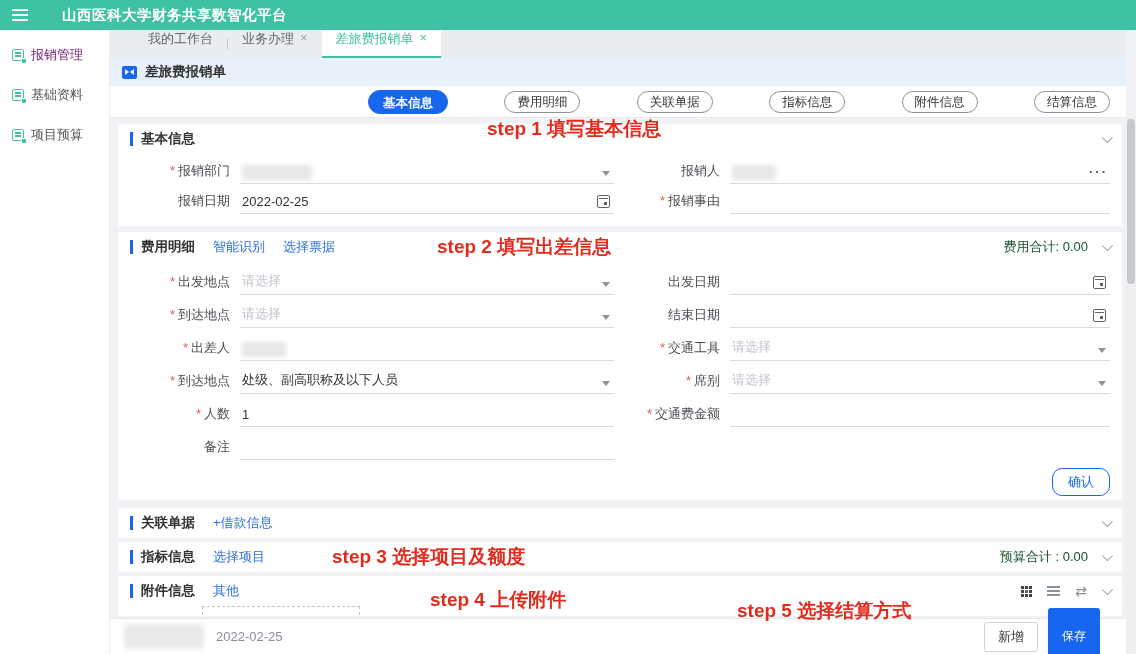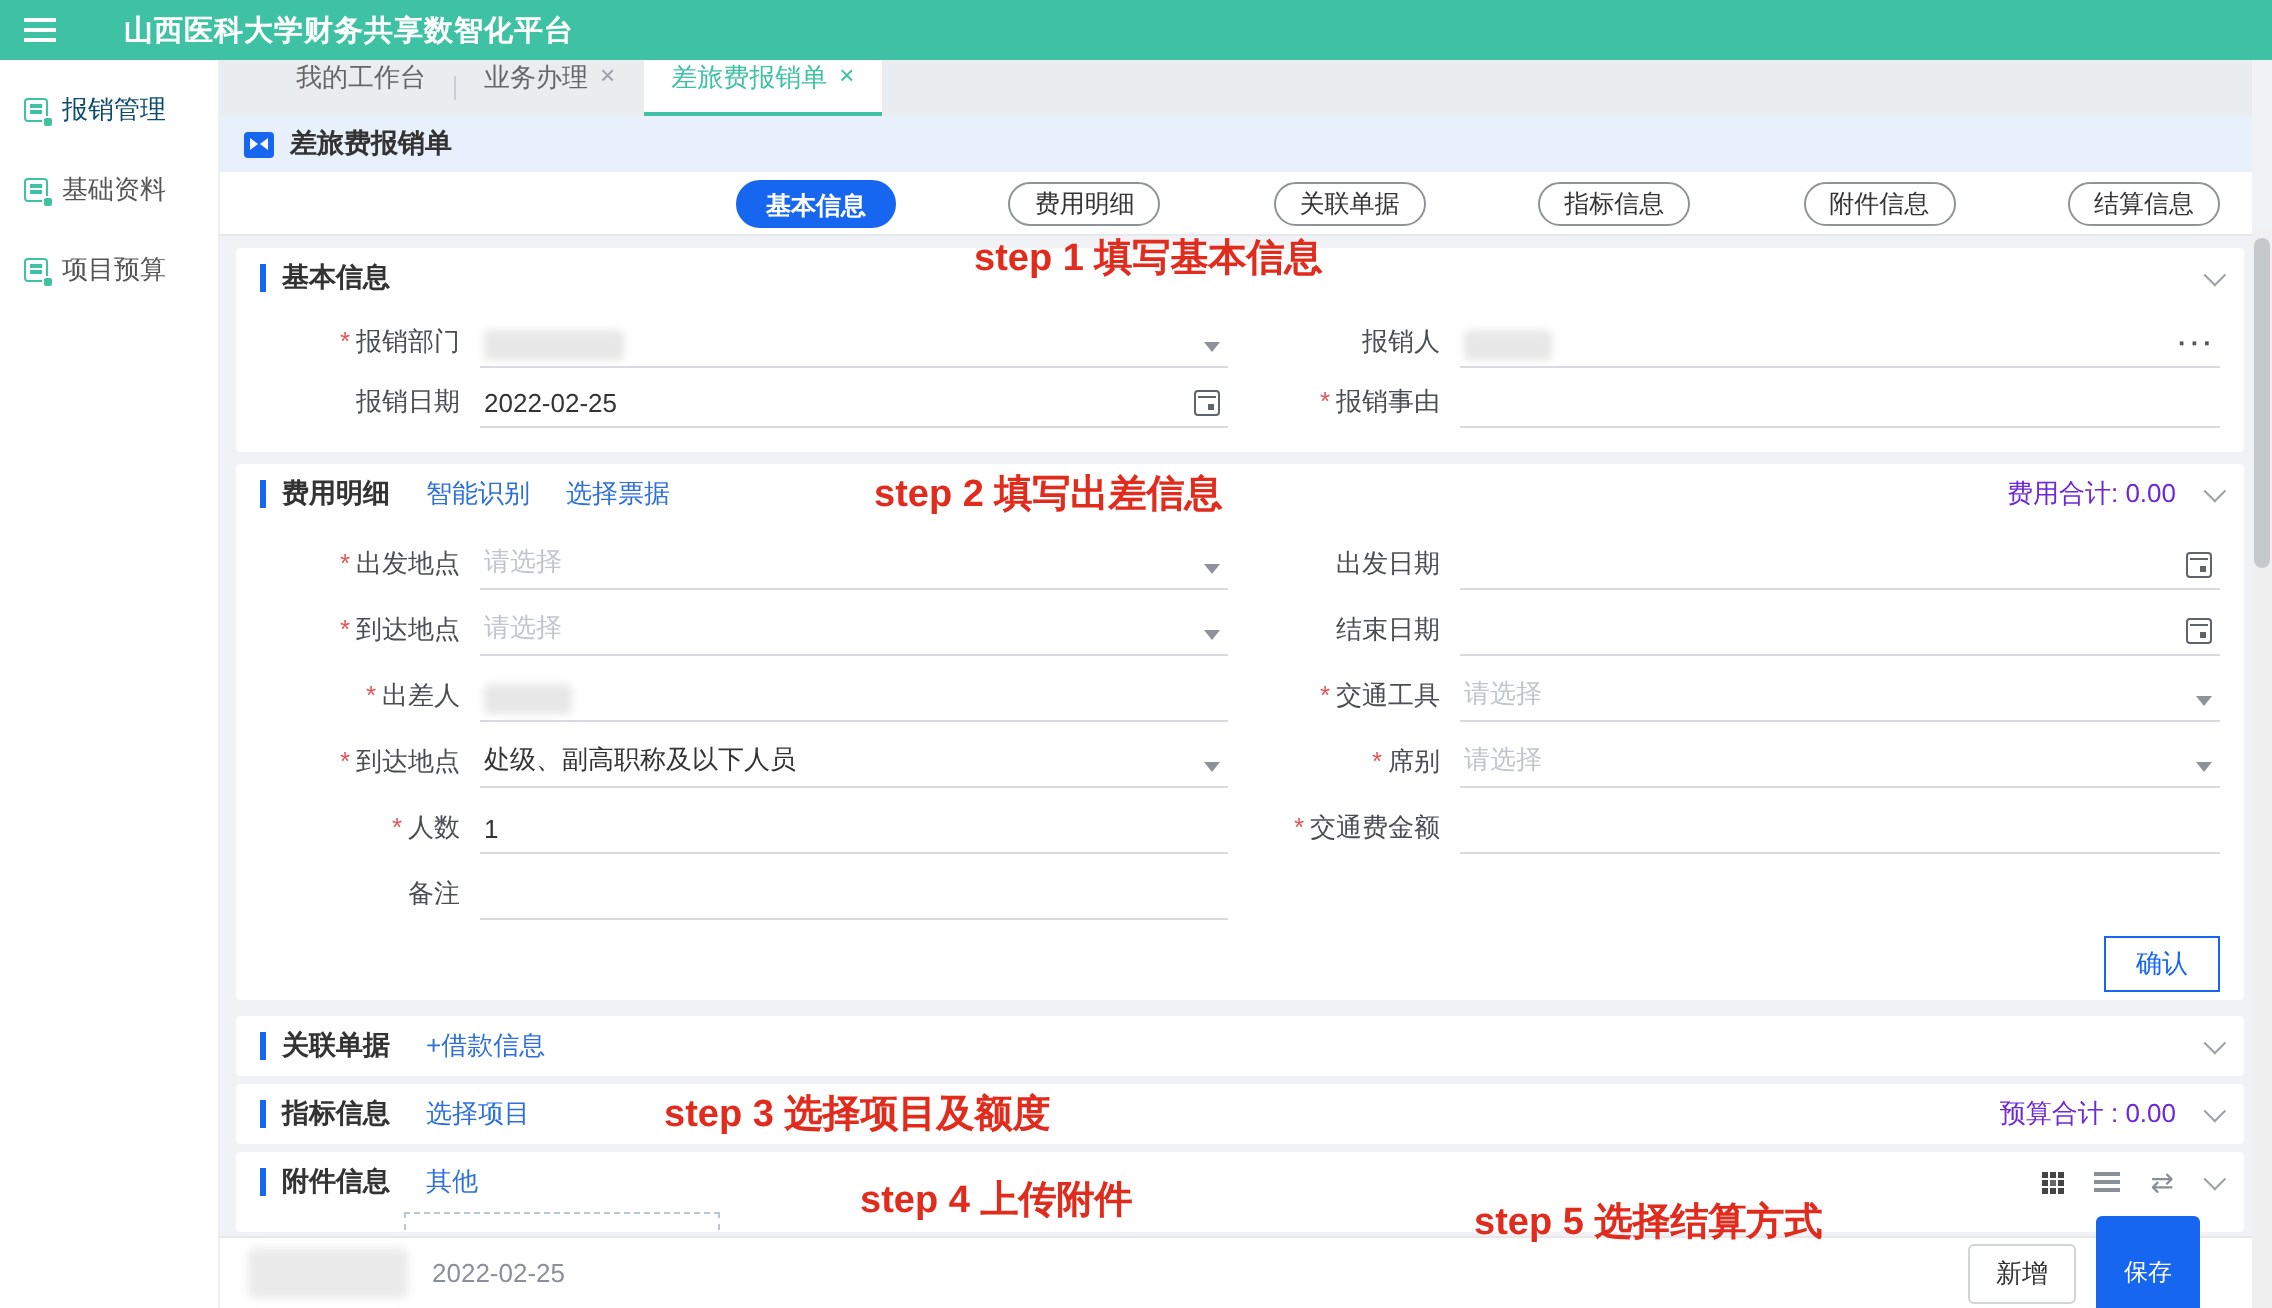--- a/index.html
+++ b/index.html
@@ -8,21 +8,21 @@
   .app { position:relative; width:1136px; height:654px; background:#f0f2f5; overflow:hidden; }
 
   
   .topbar { position:absolute; left:0; top:0; width:1136px; height:30px; background:#3fc2a4; display:flex; align-items:center; padding-left:12px; }
   .burger { width:16px; height:2px; background:#fff; box-shadow:0 5px 0 #fff, 0 10px 0 #fff; margin-top:-10px; }
   .app-title { color:#fff; font-size:14.5px; font-weight:bold; margin-left:34px; letter-spacing:0.5px; }
 
   
   .sidebar { position:absolute; left:0; top:30px; width:110px; height:624px; background:#fff; border-right:1px solid #eceef0; }
   .side-item { display:flex; align-items:center; gap:7px; padding:0 0 0 12px; height:30px; margin-top:10px; color:#555; cursor:pointer; }
-  .side-item.active { color:#0c4a6e; }
+  .side-item.active { color:#701a75; }
   .side-icon { width:12px; height:12px; border:1.5px solid #3fc2a4; border-radius:2px; position:relative; flex:none; }
   .side-icon::before { content:""; position:absolute; left:2px; right:2px; top:2px; height:1.5px; background:#3fc2a4; box-shadow:0 3px 0 #3fc2a4; }
   .side-icon::after { content:""; position:absolute; right:-3px; bottom:-3px; width:4px; height:4px; background:#3fc2a4; border-radius:1px; box-shadow:0 0 0 1px #fff; }
 
   
   .main { position:absolute; left:110px; top:30px; width:1016px; height:624px; background:#f0f2f5; }
 
   .tabbar { position:absolute; left:0; top:0; width:100%; height:28px; background:#eaedf0; display:flex; align-items:stretch; padding-left:24px; }
   .tab { display:flex; align-items:flex-start; gap:6px; padding:0 14px; color:#666; font-size:13px; cursor:pointer; }
   .tab .x { color:#9aa0a6; font-size:13px; }
@@ -48,21 +48,21 @@
   .card-expense  { height:268px; margin-bottom:8px; }
   .card-related  { height:30px;  margin-bottom:4px; }
   .card-indicator{ height:30px;  margin-bottom:4px; }
   .card-attach   { height:40px; overflow:hidden; }
 
   .sec-head { display:flex; align-items:center; height:30px; gap:8px; }
   .sec-bar { width:3px; height:14px; background:#1766f0; flex:none; }
   .sec-title { font-weight:bold; font-size:13.5px; color:#333; }
   .sec-link { color:#2d6fdd; font-size:13px; margin-left:10px; cursor:pointer; }
   .sec-right { margin-left:auto; display:flex; align-items:center; gap:14px; }
-  .sec-total { color:#6d28d9; font-size:13px; }
+  .sec-total { color:#14532d; font-size:13px; }
   .chev { width:8px; height:8px; border-right:1.6px solid #9aa0a6; border-bottom:1.6px solid #9aa0a6; transform:rotate(45deg) translateY(-2px); cursor:pointer; flex:none; }
 
   
   .frow { display:flex; align-items:flex-end; height:33px; }
   .card-basic .frow { height:30px; }
   .fcol { display:flex; align-items:flex-end; width:484px; flex:none; }
   .fcol.right { width:auto; flex:1; margin-left:24px; }
   .flabel { width:110px; flex:none; text-align:right; padding-right:10px; color:#4a4d52; padding-bottom:4px; white-space:nowrap; }
   .fcol.right .flabel { width:92px; }
   .req { color:#e05a5a; margin-right:3px; }
@@ -71,21 +71,21 @@
   .fval { color:#333; }
   .redacted { width:70px; height:15px; background:#e7e7e7; border-radius:2px; filter:blur(2px); margin-bottom:-1px; }
   .redacted.small { width:44px; }
   .arrow-down { position:absolute; right:4px; bottom:7px; width:0; height:0; border-left:4.5px solid transparent; border-right:4.5px solid transparent; border-top:5.5px solid #8f9399; cursor:pointer; }
   .cal-icon { position:absolute; right:4px; bottom:5px; width:13px; height:13px; border:1.5px solid #5f646b; border-radius:2px; cursor:pointer; }
   .cal-icon::before { content:""; position:absolute; left:1px; right:1px; top:2px; border-top:1.3px solid #5f646b; }
   .cal-icon::after { content:""; position:absolute; right:2px; bottom:2px; width:3.5px; height:3.5px; background:#5f646b; }
   .more-dots { position:absolute; right:2px; bottom:4px; color:#555; font-weight:bold; letter-spacing:2px; font-size:13px; cursor:pointer; }
 
   .confirm-row { display:flex; justify-content:flex-end; margin-top:8px; }
-  .btn-outline-blue { border:1px solid #1766f0; color:#1766f0; background:#fff; border-radius:0; padding:4px 15px; font-size:13px; cursor:pointer; }
+  .btn-outline-blue { border:1px solid #1766f0; color:#1766f0; background:#fff; border-radius:10px; padding:4px 15px; font-size:13px; cursor:pointer; }
 
   
   .attach-icons { margin-left:auto; display:flex; align-items:center; gap:15px; }
   .qr-icon { width:11px; height:11px; position:relative; }
   .qr-icon::before { content:""; position:absolute; width:3px; height:3px; background:#444;
     box-shadow:4px 0 #444, 8px 0 #444, 0 4px #444, 8px 4px #444, 0 8px #444, 4px 8px #444, 8px 8px #444, 4px 4px #666; }
   .list-icon { width:13px; height:2px; background:#8a9097; box-shadow:0 4px 0 #8a9097, 0 8px 0 #8a9097; margin-top:-8px; }
   .swap-icon { color:#8a9097; font-size:14px; line-height:1; }
   .upload-stub { margin-left:72px; width:158px; height:9px; border:1px dashed #b9c6d6; border-bottom:none; }
 

